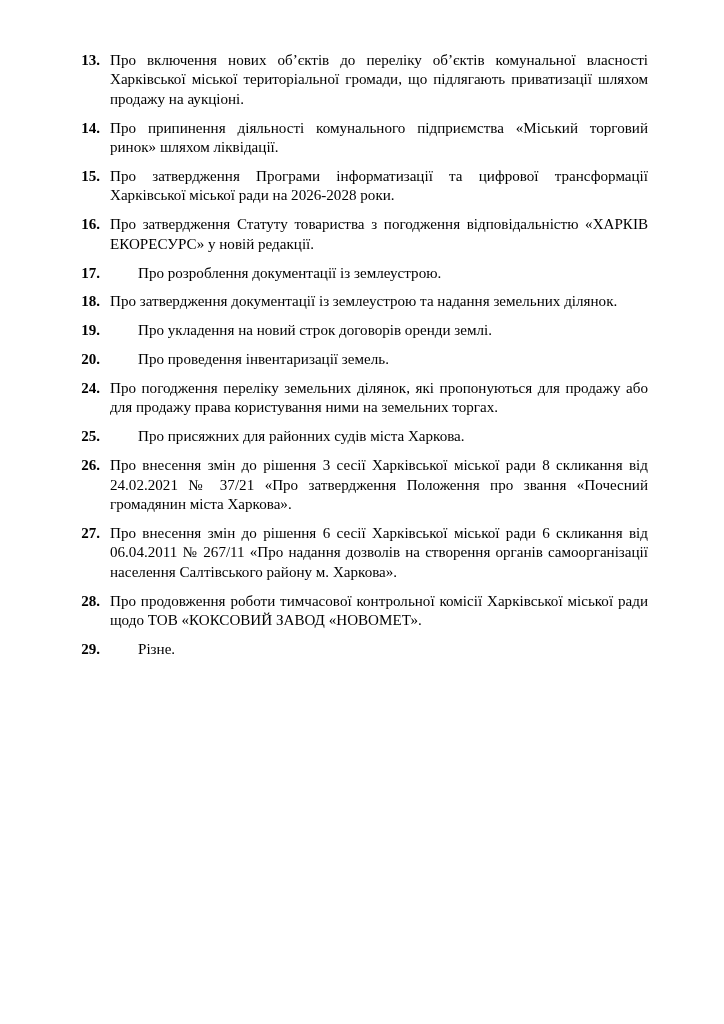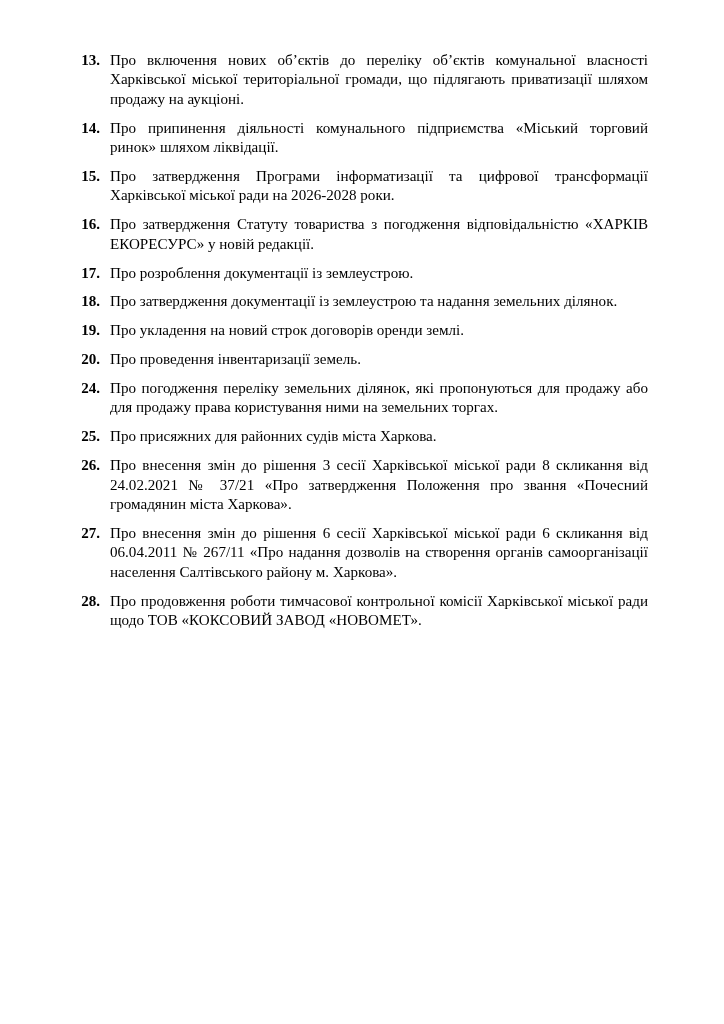--- a/index.html
+++ b/index.html
@@ -48,20 +48,21 @@
   .item-text {
     flex: 1 1 auto;
     text-align: justify;
     text-justify: inter-word;
     hyphens: none;
     font-weight: normal;
   }
   
   .agenda-item.short .item-text {
     text-align: left;
+    margin-left: 28px;
   }
 </style>
 </head>
 <body>
 
 <div class="page">
   <ol class="agenda-list" id="agenda-list">
       <li class="agenda-item">
         <span class="item-number">13.</span>
         <span class="item-text">Про включення нових об’єктів до переліку об’єктів комунальної власності Харківської міської територіальної громади, що підлягають приватизації шляхом продажу на аукціоні.</span>
@@ -107,14 +108,18 @@
         <span class="item-text">Про внесення змін до рішення 3 сесії Харківської міської ради 8 скликання від 24.02.2021 № 37/21 «Про затвердження Положення про звання «Почесний громадянин міста Харкова».</span>
       </li>
       <li class="agenda-item">
         <span class="item-number">27.</span>
         <span class="item-text">Про внесення змін до рішення 6 сесії Харківської міської ради 6 скликання від 06.04.2011 № 267/11 «Про надання дозволів на створення органів самоорганізації населення Салтівського району м. Харкова».</span>
       </li>
       <li class="agenda-item">
         <span class="item-number">28.</span>
         <span class="item-text">Про продовження роботи тимчасової контрольної комісії Харківської міської ради щодо ТОВ «КОКСОВИЙ ЗАВОД «НОВОМЕТ».</span>
       </li>
+      <li class="agenda-item short">
+        <span class="item-number">29.</span>
+        <span class="item-text">Різне.</span>
+      </li>
     </ol>
 </div>
 
 </body></html>

